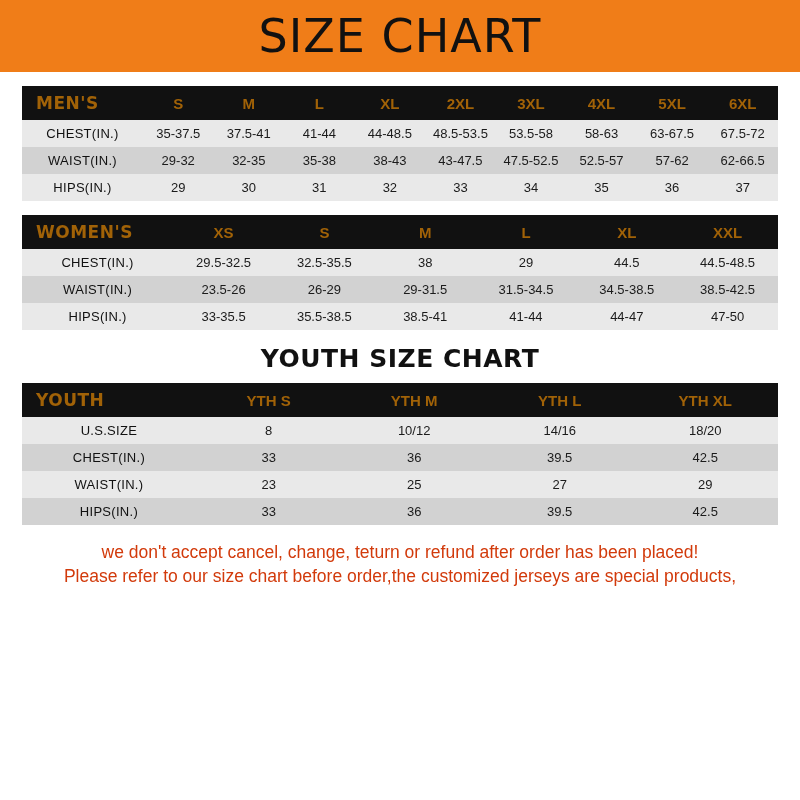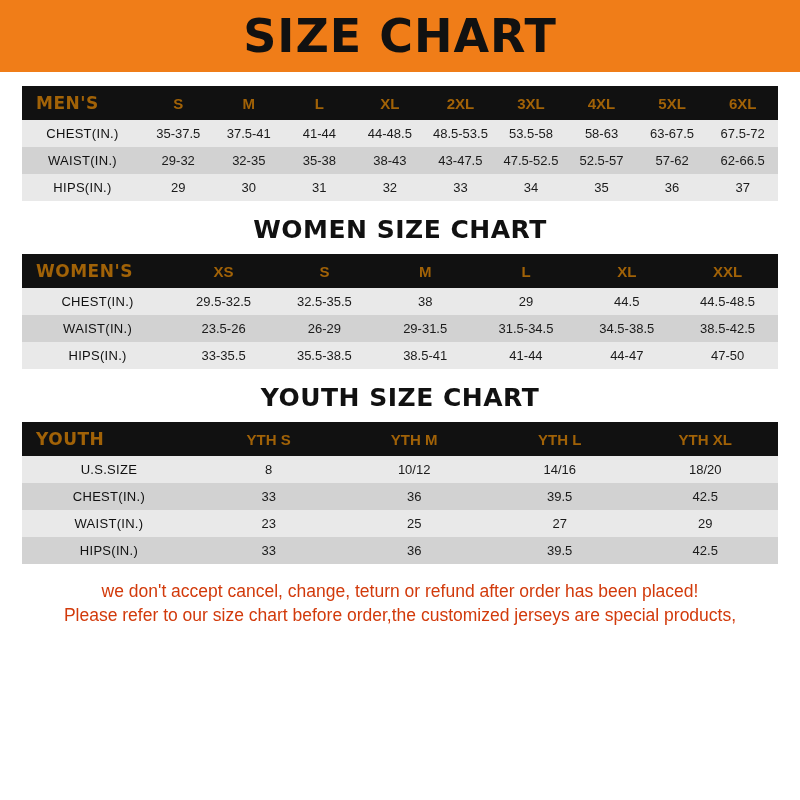--- a/index.html
+++ b/index.html
@@ -24,21 +24,21 @@
   .banner {
     position: relative;
     height: 72px;
     background: #f07d18;
     display: flex;
     align-items: center;
     justify-content: center;
   }
   .banner-title {
     font-family: "DejaVu Sans", sans-serif;
-    font-weight: bold;
+    font-weight: normal;
     font-size: 46px;
     letter-spacing: 1px;
     color: #111111;
     line-height: 1;
   }
   .content {
     padding: 0 22px;
     box-sizing: border-box;
   }
   .section {
@@ -169,21 +169,20 @@
             <td>34</td>
             <td>35</td>
             <td>36</td>
             <td>37</td>
           </tr>
         </tbody>
       </table>
     </div>
 
     <div class="section">
-      <div class="section-title">WOMEN SIZE CHART</div>
       <table class="chart women">
         <colgroup>
             <col class="c0">
           </colgroup>
         <thead>
           <tr>
             <th class="corner">WOMEN'S</th>
             <th>XS</th>
             <th>S</th>
             <th>M</th>

